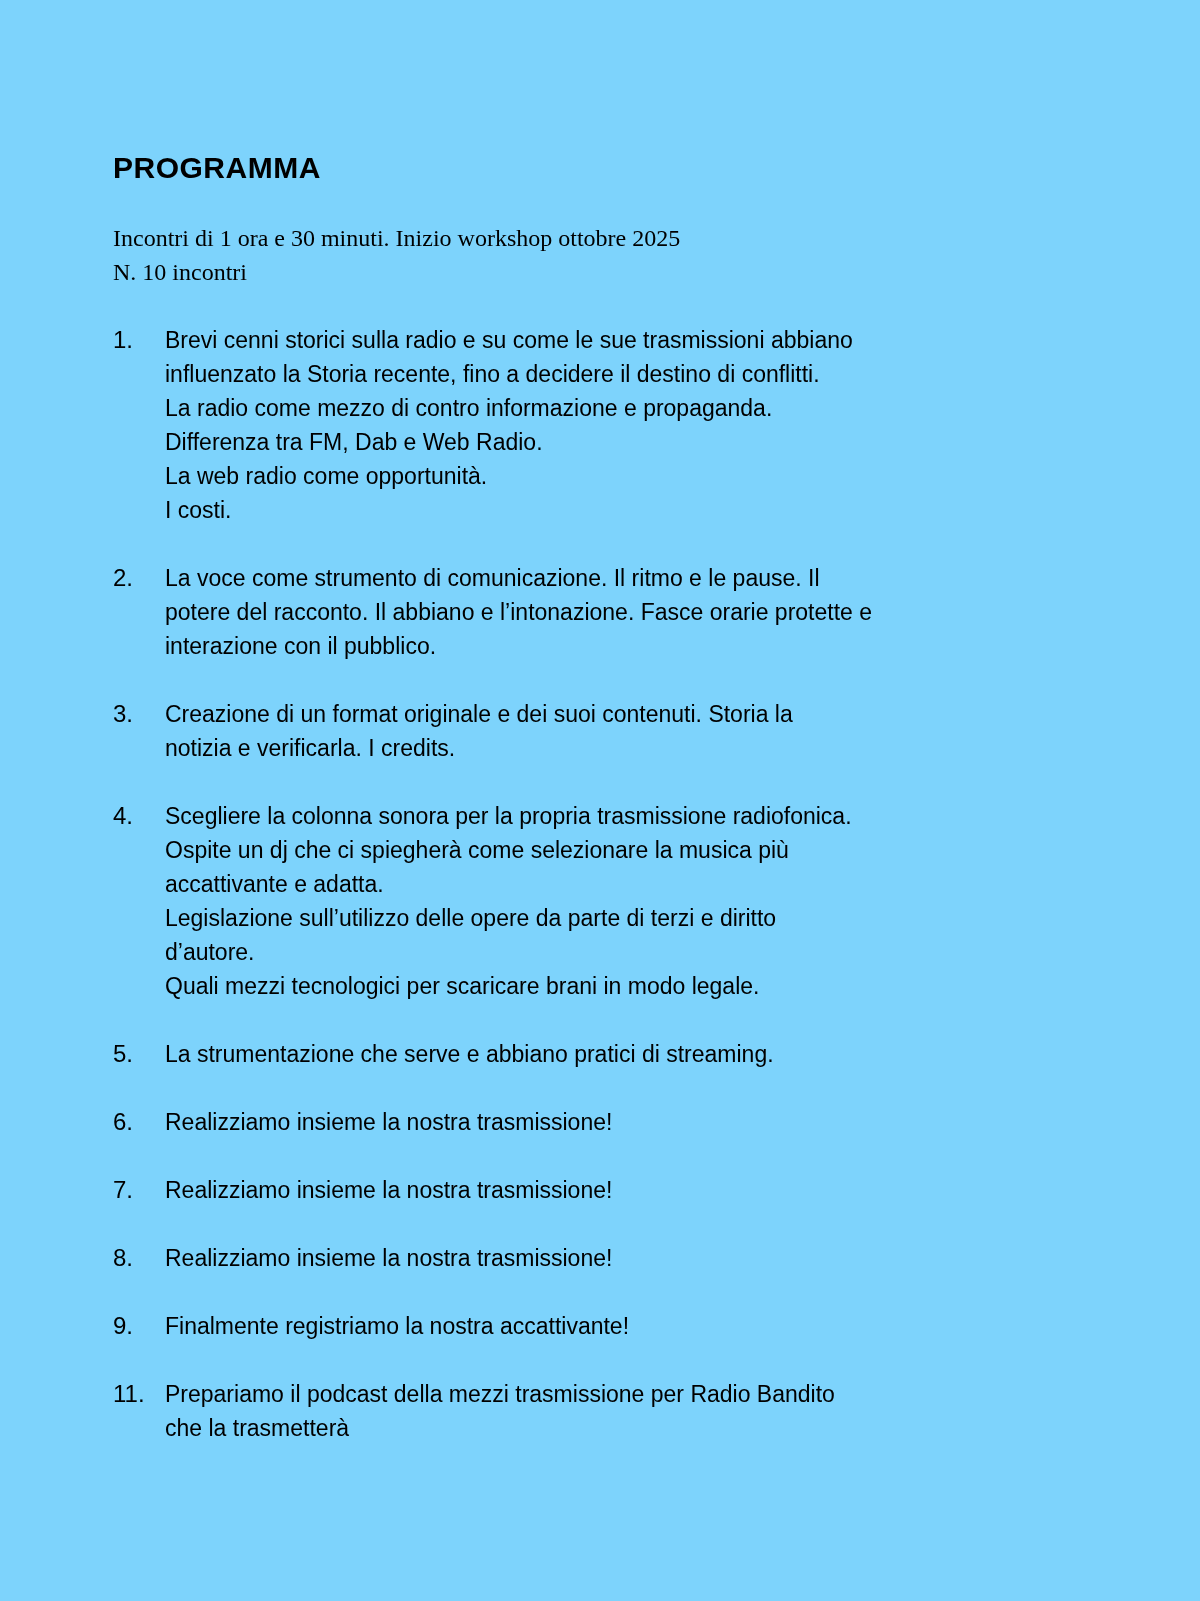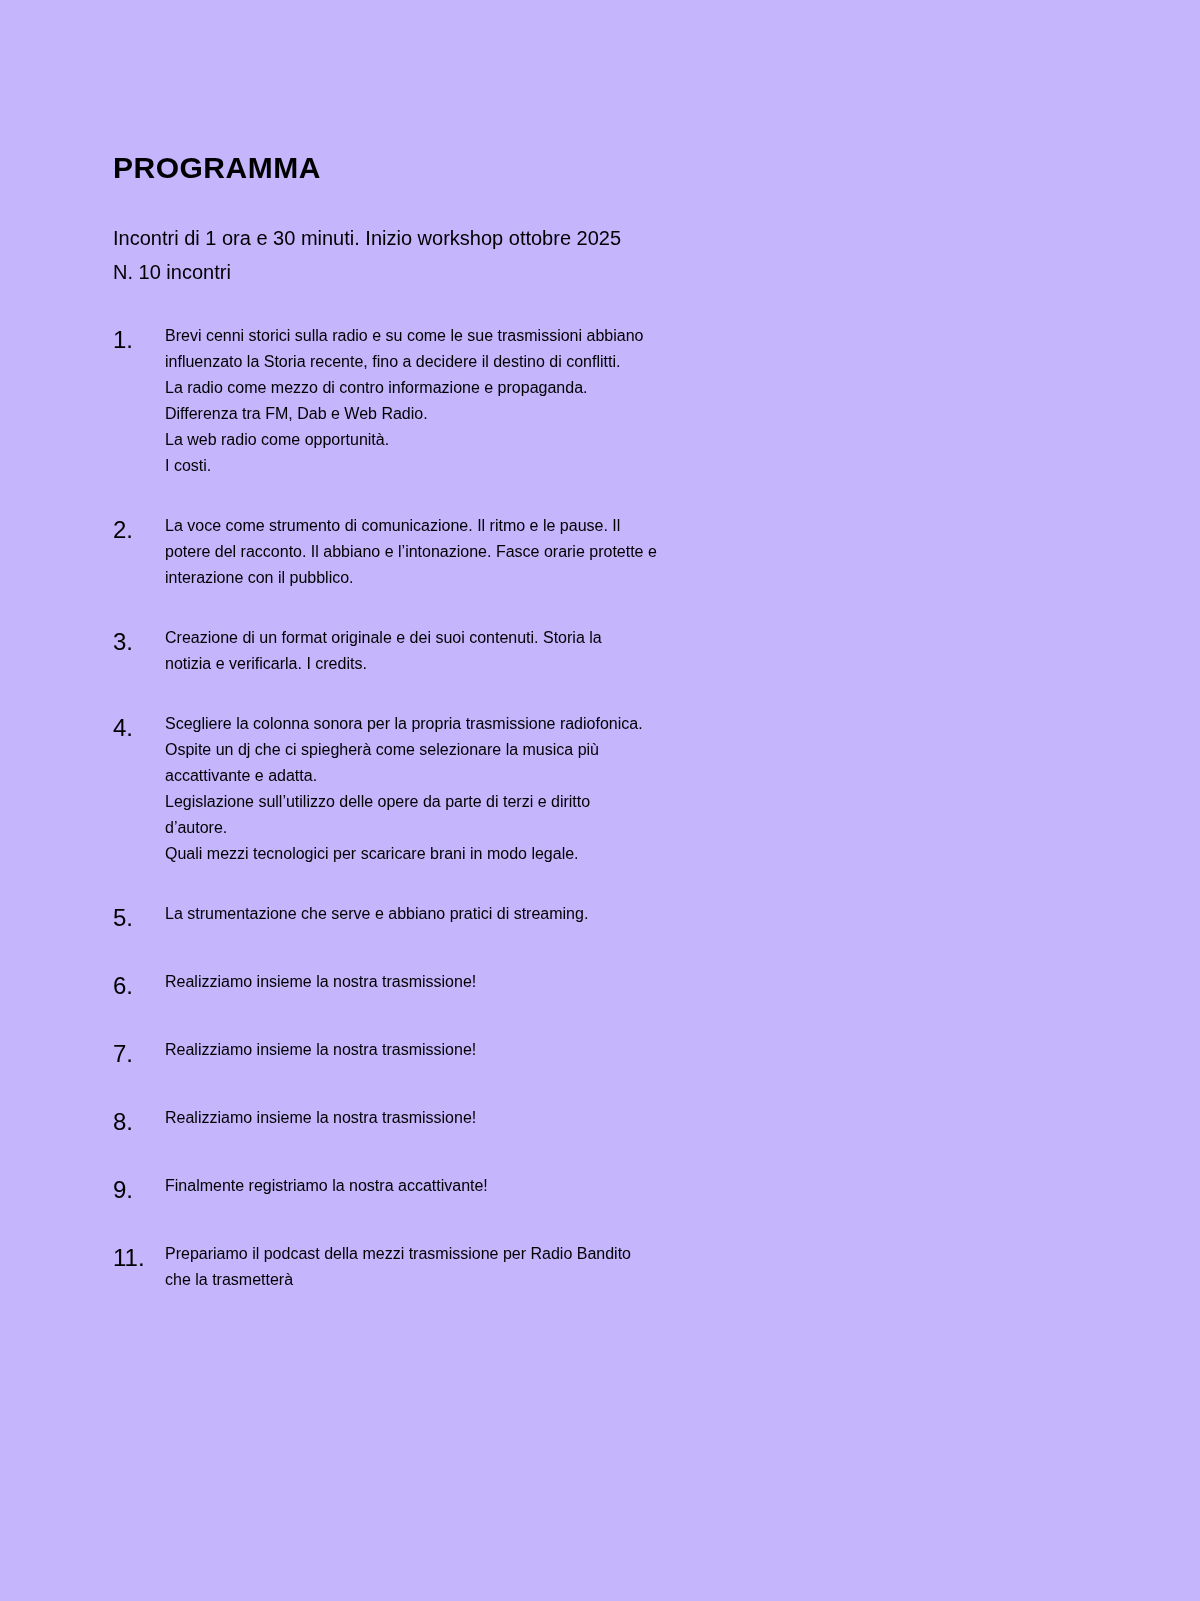--- a/index.html
+++ b/index.html
@@ -12,55 +12,56 @@
     height: 1601px;
     font-family: "Liberation Sans", sans-serif;
     color: #000000;
     overflow: hidden;
   }
   .page {
     box-sizing: border-box;
     width: 1200px;
     height: 1601px;
     padding: 150px 42px 0 113px;
-    background: #c4b5fd;
+    background: #7dd3fc;
   }
   .doc-title {
     font-size: 30px;
     line-height: 36px;
     font-weight: bold;
     letter-spacing: 0.5px;
     margin: 0 0 35px 0;
   }
   .doc-intro {
-    font-size: 20px;
+    font-size: 24px;
     line-height: 34px;
     margin: 0 0 34px 0;
     white-space: pre-line;
     max-width: 1000px;
+    font-family: Liberation Serif, serif;
   }
   .doc-list {
     margin: 0;
     padding: 0;
   }
   .list-item {
     display: flex;
     align-items: flex-start;
     margin: 0 0 34px 0;
   }
   .item-number {
     flex: 0 0 52px;
     font-size: 24px;
     line-height: 34px;
     white-space: nowrap;
   }
   .item-text {
     flex: 1 1 auto;
-    font-size: 16px;
-    line-height: 26px;
+    font-size: 23px;
+    line-height: 34px;
     white-space: pre-line;
     max-width: 990px;
   }
 </style>
 </head>
 <body>
 
 <div class="page">
 
   <h1 class="doc-title">PROGRAMMA</h1>

